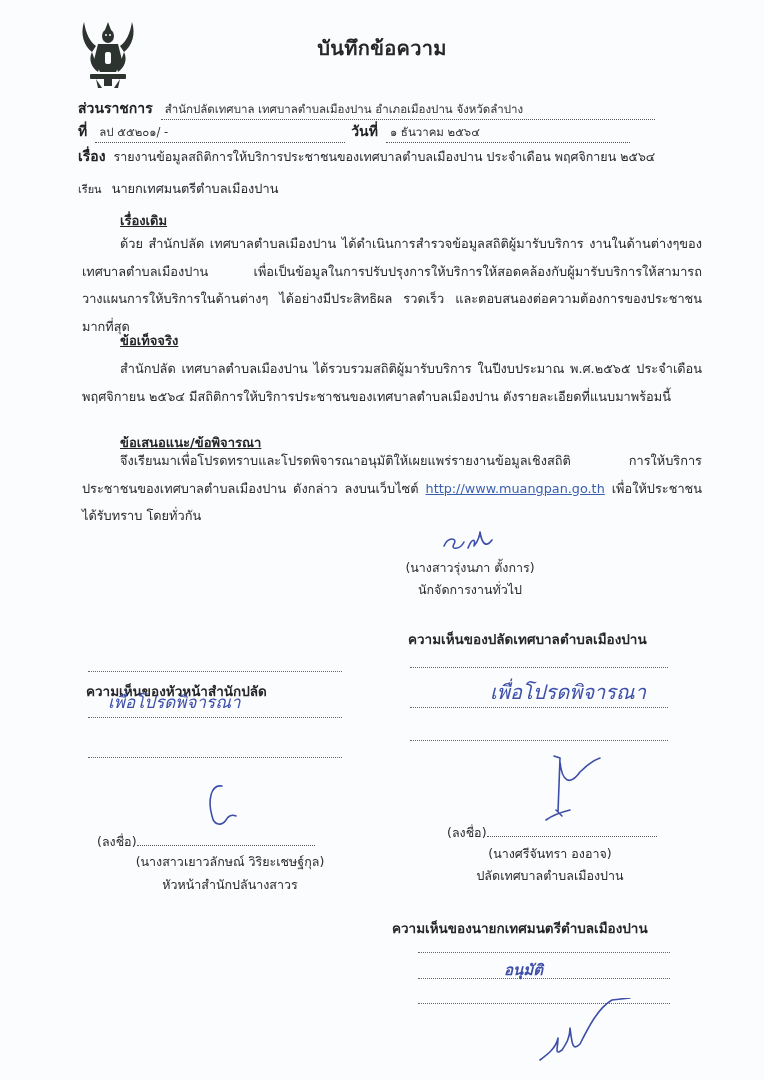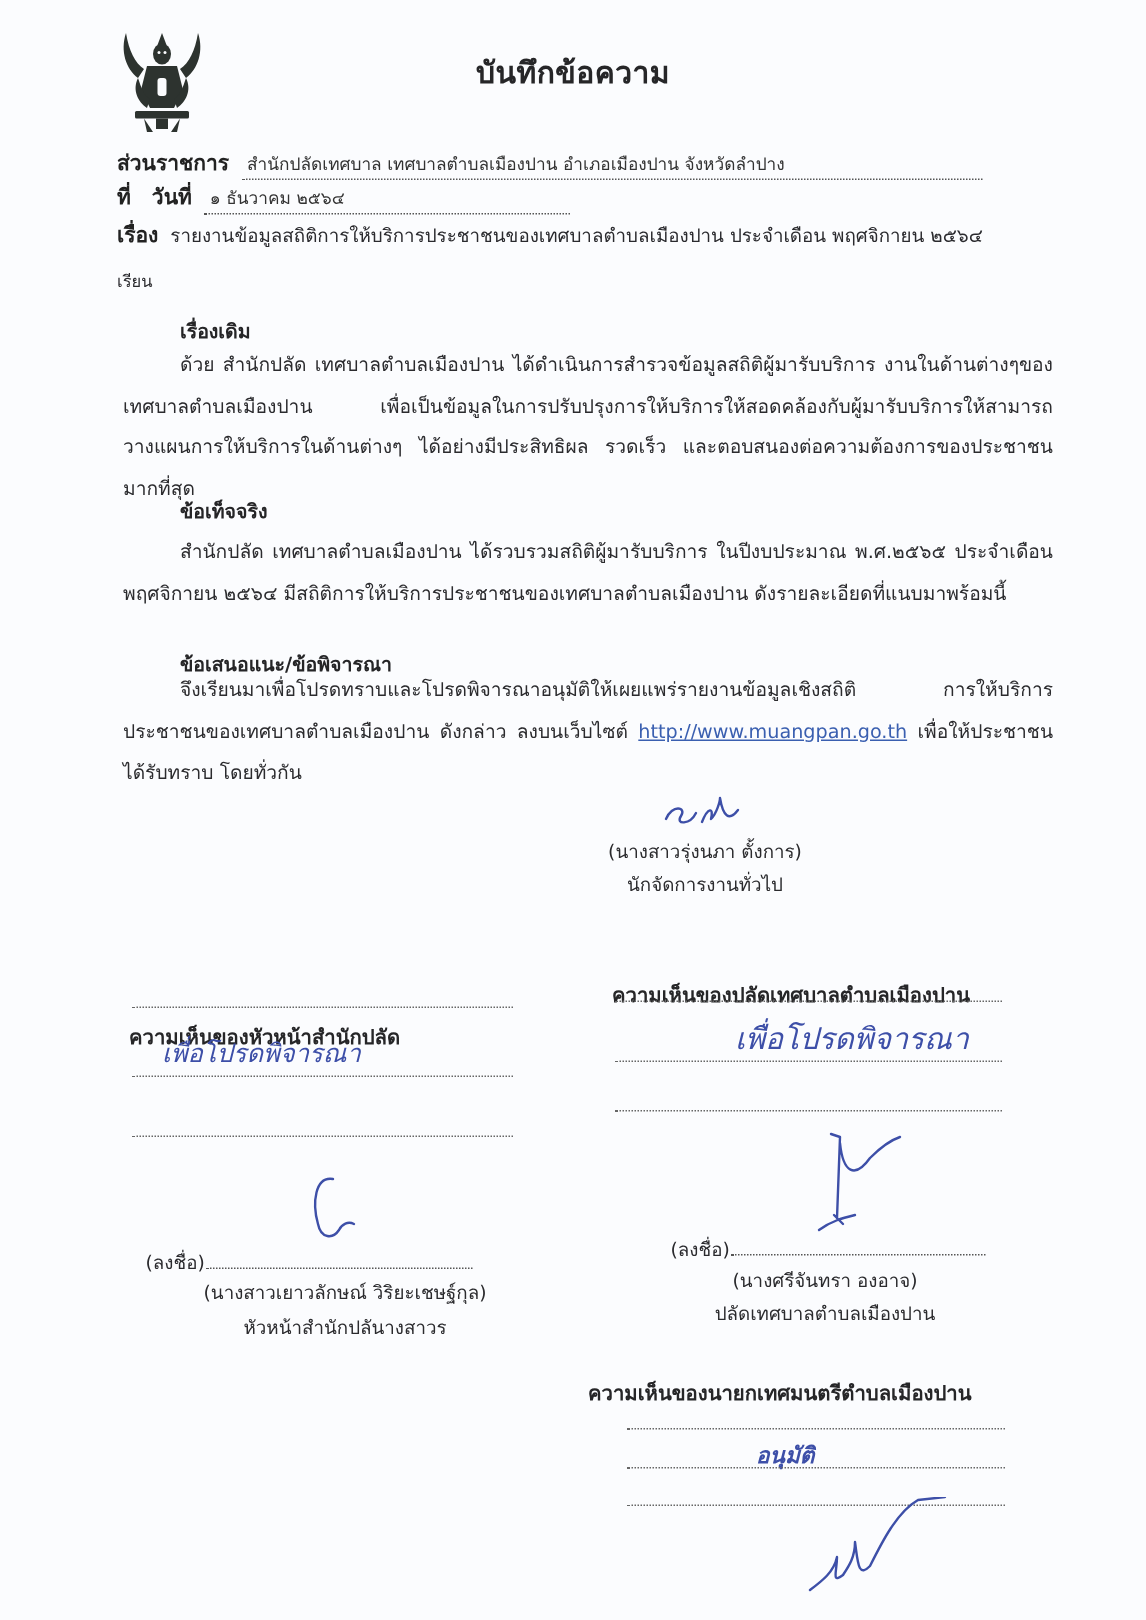--- a/index.html
+++ b/index.html
@@ -10,21 +10,21 @@
     color: #2a2a2e;
     position: relative;
   }
   .abs { position: absolute; }
   .garuda { left: 78px; top: 16px; width: 60px; height: 76px; }
   .title { left: 0; width: 764px; top: 32px; text-align: center; font-size: 20px; font-weight: bold; color: #262628; letter-spacing: 0.3px; }
   .hdr-row { left: 78px; font-size: 12.5px; white-space: nowrap; display: flex; align-items: baseline; }
   .hdr-label { font-weight: bold; font-size: 14px; color: #222; margin-right: 8px; }
   .dotted { border-bottom: 1px dotted #555; display: inline-block; font-size: 11.5px; color: #333; padding: 0 4px 1px 4px; }
   .body-text { font-size: 12.8px; line-height: 27.5px; color: #2b2b2e; }
-  .section-head { font-weight: bold; font-size: 13px; color: #252527; }
+  .section-head { font-weight: bold; text-decoration: underline; font-size: 13px; color: #252527; }
   .para { left: 82px; width: 620px; text-align: justify; }
   .indent { text-indent: 38px; }
   .link { color: #3a5fb0; text-decoration: underline; }
   .box-head { font-weight: bold; font-size: 13.5px; color: #262628; white-space: nowrap; }
   .dotline { border-bottom: 1.2px dotted #666; height: 1px; }
   .sig-ink { stroke: #3d4fa8; fill: none; stroke-width: 1.6; stroke-linecap: round; stroke-linejoin: round; }
   .sig-name { font-size: 12.5px; color: #2b2b2e; white-space: nowrap; text-align: center; }
   .handwritten { font-family: "DejaVu Serif", serif; font-style: italic; color: #3d4fa8; font-size: 17px; white-space: nowrap; }
 </style>
 </head>
@@ -55,31 +55,33 @@
 
 <div class="abs title">บันทึกข้อความ</div>
 
 <div class="abs hdr-row" style="top:97px;">
   <span class="hdr-label">ส่วนราชการ</span>
   <span class="dotted" style="width:494px;">สำนักปลัดเทศบาล เทศบาลตำบลเมืองปาน  อำเภอเมืองปาน  จังหวัดลำปาง</span>
 </div>
 
 <div class="abs hdr-row" style="top:120px;">
   <span class="hdr-label">ที่</span>
+  <span class="dotted" style="width:250px;">ลป ๕๕๒๐๑/ -</span>
   <span class="hdr-label" style="margin-left:6px;">วันที่</span>
   <span class="dotted" style="width:244px;">๑ ธันวาคม  ๒๕๖๔</span>
 </div>
 
 <div class="abs hdr-row" style="top:145px;">
   <span class="hdr-label">เรื่อง</span>
   <span style="font-size:12.5px;">รายงานข้อมูลสถิติการให้บริการประชาชนของเทศบาลตำบลเมืองปาน ประจำเดือน พฤศจิกายน ๒๕๖๔</span>
 </div>
 
 <div class="abs hdr-row" style="top:178px;">
   <span style="font-size:11px; margin-right:10px;">เรียน</span>
+  <span style="font-size:12.8px;">นายกเทศมนตรีตำบลเมืองปาน</span>
 </div>
 
 <div class="abs section-head" style="left:120px; top:210px;">เรื่องเดิม</div>
 <div class="abs para body-text indent" style="top:230px;">ด้วย สำนักปลัด เทศบาลตำบลเมืองปาน ได้ดำเนินการสำรวจข้อมูลสถิติผู้มารับบริการ งานในด้านต่างๆของเทศบาลตำบลเมืองปาน เพื่อเป็นข้อมูลในการปรับปรุงการให้บริการให้สอดคล้องกับผู้มารับบริการให้สามารถวางแผนการให้บริการในด้านต่างๆ ได้อย่างมีประสิทธิผล รวดเร็ว และตอบสนองต่อความต้องการของประชาชนมากที่สุด</div>
 
 <div class="abs section-head" style="left:120px; top:330px;">ข้อเท็จจริง</div>
 <div class="abs para body-text indent" style="top:355px;">สำนักปลัด เทศบาลตำบลเมืองปาน ได้รวบรวมสถิติผู้มารับบริการ ในปีงบประมาณ พ.ศ.๒๕๖๕ ประจำเดือน พฤศจิกายน ๒๕๖๔ มีสถิติการให้บริการประชาชนของเทศบาลตำบลเมืองปาน ดังรายละเอียดที่แนบมาพร้อมนี้</div>
 
 <div class="abs section-head" style="left:120px; top:432px;">ข้อเสนอแนะ/ข้อพิจารณา</div>
 <div class="abs para body-text indent" style="top:447px;"><span>จึงเรียนมาเพื่อโปรดทราบและโปรดพิจารณาอนุมัติให้เผยแพร่รายงานข้อมูลเชิงสถิติ การให้บริการประชาชนของเทศบาลตำบลเมืองปาน ดังกล่าว ลงบนเว็บไซต์ </span><span class="link">http://www.muangpan.go.th</span><span>  เพื่อให้ประชาชนได้รับทราบ  โดยทั่วกัน</span></div>
@@ -101,21 +103,21 @@
   <svg width="50" height="50">
       <path class="sig-ink" d="M22 4 C10 2 8 20 12 34 C14 44 22 44 26 38 C28 34 32 32 36 34"></path>
     </svg>
 </div>
 <div class="abs" style="left:97px; top:832px; font-size:12.5px; white-space:nowrap;">
   <span>(ลงชื่อ)</span><span class="dotted" style="width:178px; height:12px;"></span>
 </div>
 <div class="abs sig-name" style="left:110px; top:852px; width:240px;">(นางสาวเยาวลักษณ์ วิริยะเชษฐ์กุล)</div>
 <div class="abs sig-name" style="left:110px; top:875px; width:240px;">หัวหน้าสำนักปลันางสาวร</div>
 
-<div class="abs box-head" style="left:408px; top:628px;margin-top:24px;">ความเห็นของปลัดเทศบาลตำบลเมืองปาน</div>
+<div class="abs box-head" style="left:408px; top:628px;">ความเห็นของปลัดเทศบาลตำบลเมืองปาน</div>
 <div class="abs dotline" style="left:410px; top:667px; width:258px;"></div>
 <div class="abs handwritten" style="left:490px; top:676px; font-size:20px;">เพื่อโปรดพิจารณา</div>
 <div class="abs dotline" style="left:410px; top:707px; width:258px;"></div>
 <div class="abs dotline" style="left:410px; top:740px; width:258px;"></div>
 <div class="abs" style="left:540px; top:752px;">
   <svg width="70" height="70">
       <path class="sig-ink" d="M14 4 L20 6 L18 60 M20 10 C22 30 30 34 40 20 C46 14 54 8 60 6 M6 68 C14 62 22 60 30 58 M16 58 L22 64"></path>
     </svg>
 </div>
 <div class="abs" style="left:447px; top:823px; font-size:12.5px; white-space:nowrap;">

